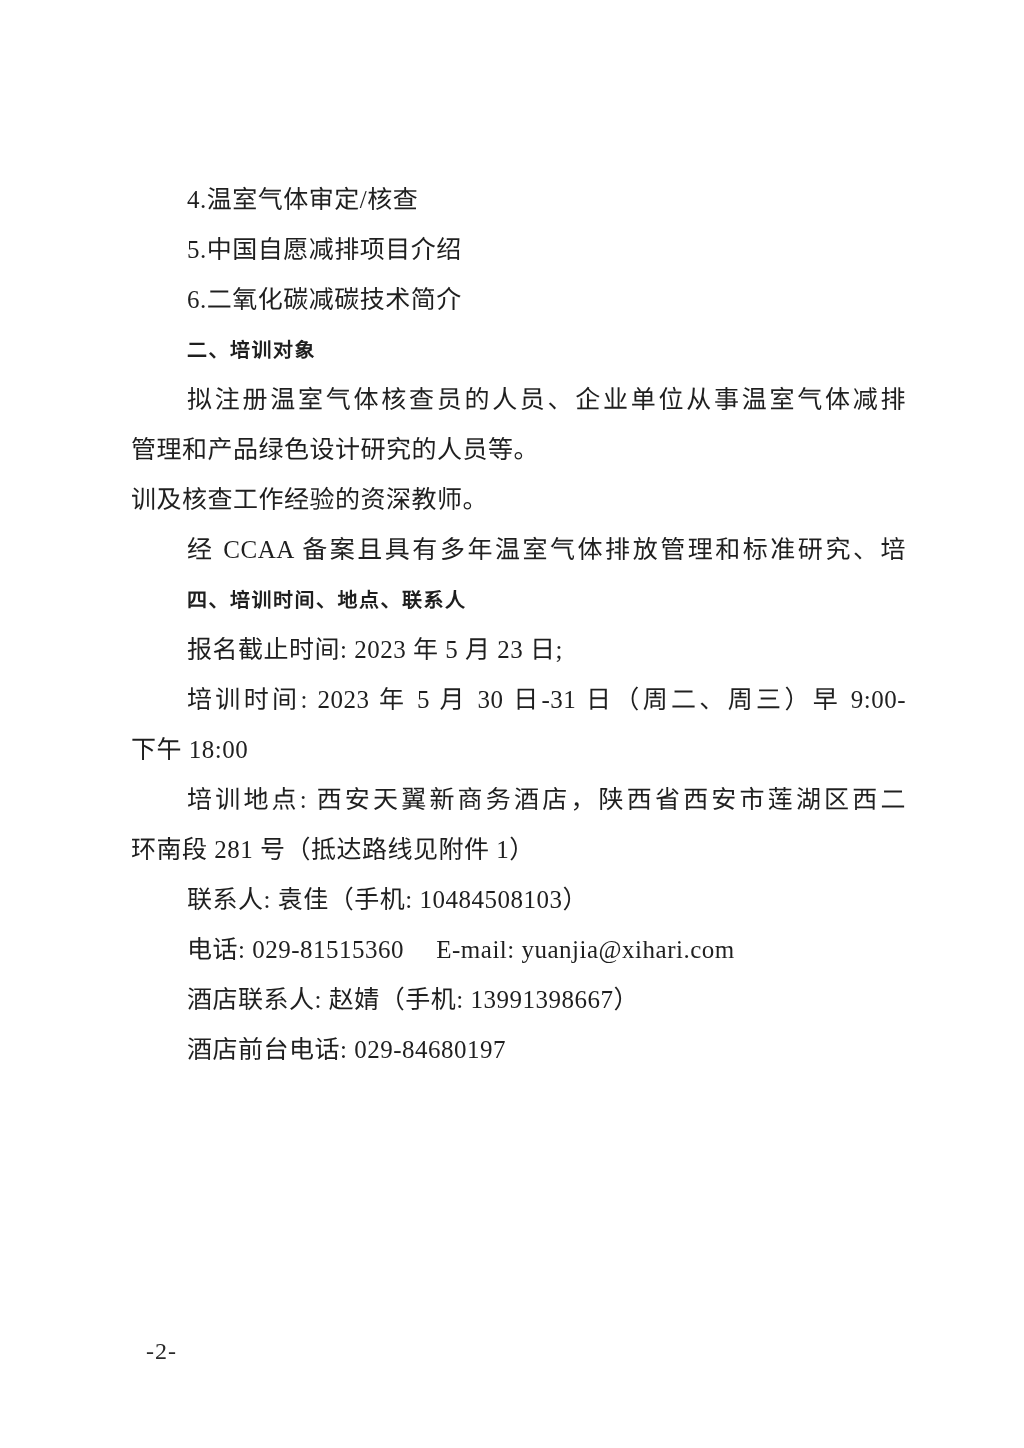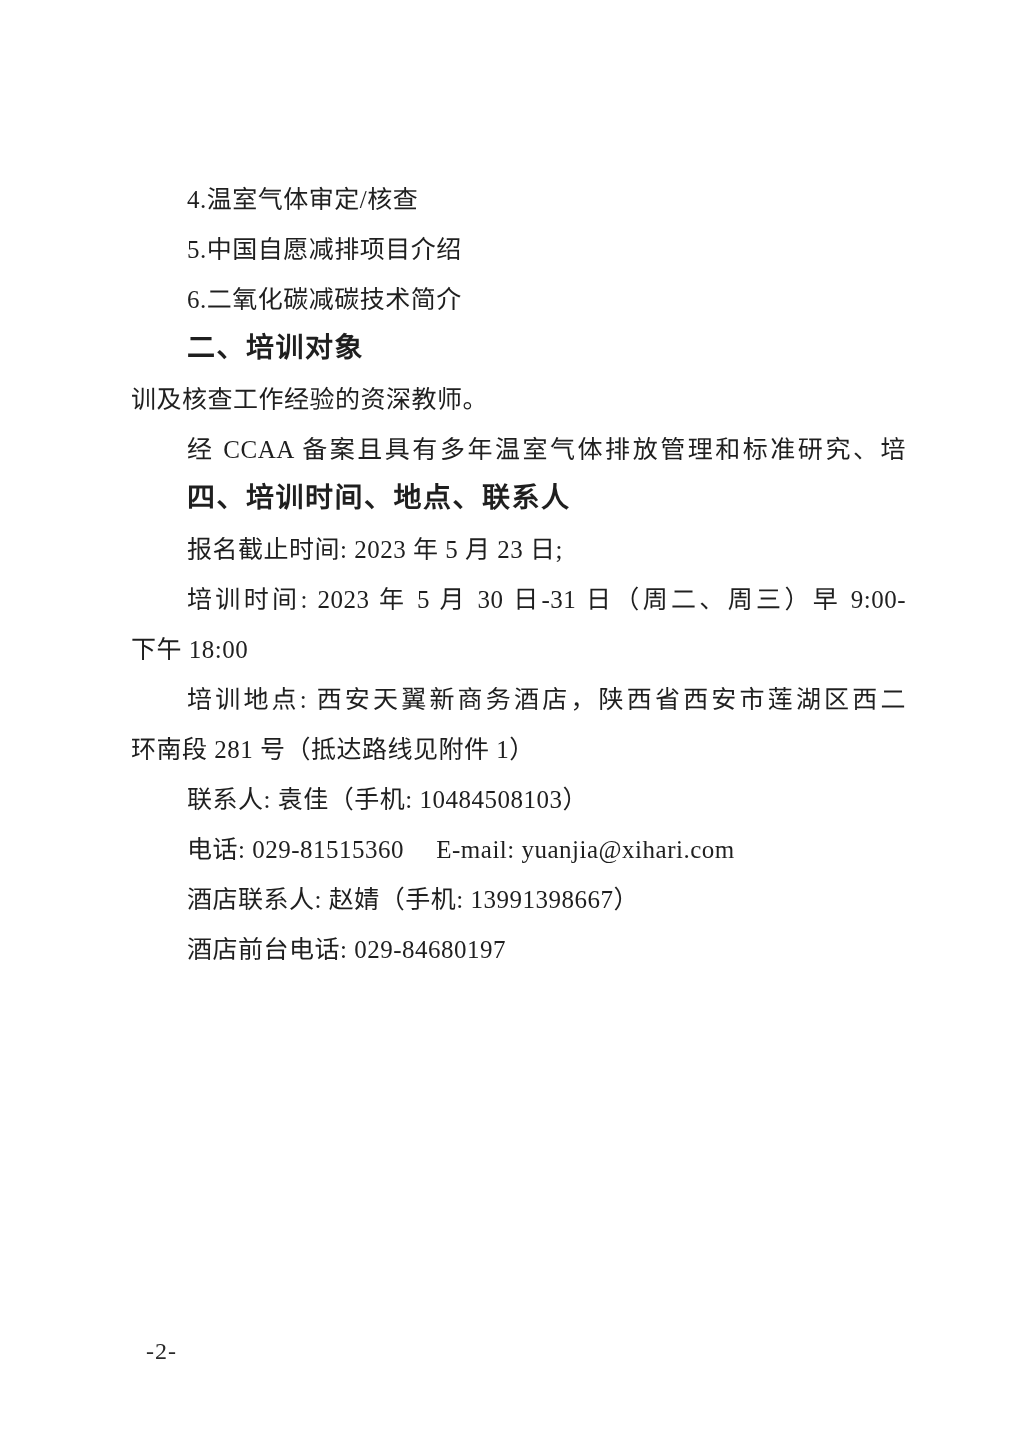--- a/index.html
+++ b/index.html
@@ -26,23 +26,23 @@
     overflow: hidden;
     letter-spacing: 0.5px;
   }
   .indent { padding-left: 56px; }
   .fill {
     white-space: normal;
     text-align: justify;
     text-align-last: justify;
   }
   .heading {
-    font-family: Liberation Mono, monospace;
+    font-family: Liberation Sans, sans-serif;
     font-weight: 700;
-    font-size: 28px;
+    font-size: 20px;
     letter-spacing: 1.5px;
   }
   .pagenum {
     position: absolute;
     left: 146px;
     top: 1336px;
     font-size: 24px;
     line-height: 30px;
     letter-spacing: 1px;
     color: #2a2a2a;
@@ -52,20 +52,22 @@
 <body>
 
 <div class="page">
   <div class="content">
 
     <div class="line indent">4.温室气体审定/核查</div>
     <div class="line indent">5.中国自愿减排项目介绍</div>
     <div class="line indent">6.二氧化碳减碳技术简介</div>
 
     <div class="line indent heading">二、培训对象</div>
+    <div class="line indent fill">拟注册温室气体核查员的人员、企业单位从事温室气体减排</div>
+    <div class="line">管理和产品绿色设计研究的人员等。</div>
 
     <div class="line">训及核查工作经验的资深教师。</div>
     <div class="line indent fill">经 CCAA 备案且具有多年温室气体排放管理和标准研究、培</div>
 
     <div class="line indent heading">四、培训时间、地点、联系人</div>
     <div class="line indent">报名截止时间: 2023 年 5 月 23 日;</div>
     <div class="line indent fill">培训时间: 2023 年 5 月 30 日-31 日（周二、周三）早 9:00-</div>
     <div class="line">下午 18:00</div>
     <div class="line indent fill">培训地点: 西安天翼新商务酒店，陕西省西安市莲湖区西二</div>
     <div class="line">环南段 281 号（抵达路线见附件 1）</div>

